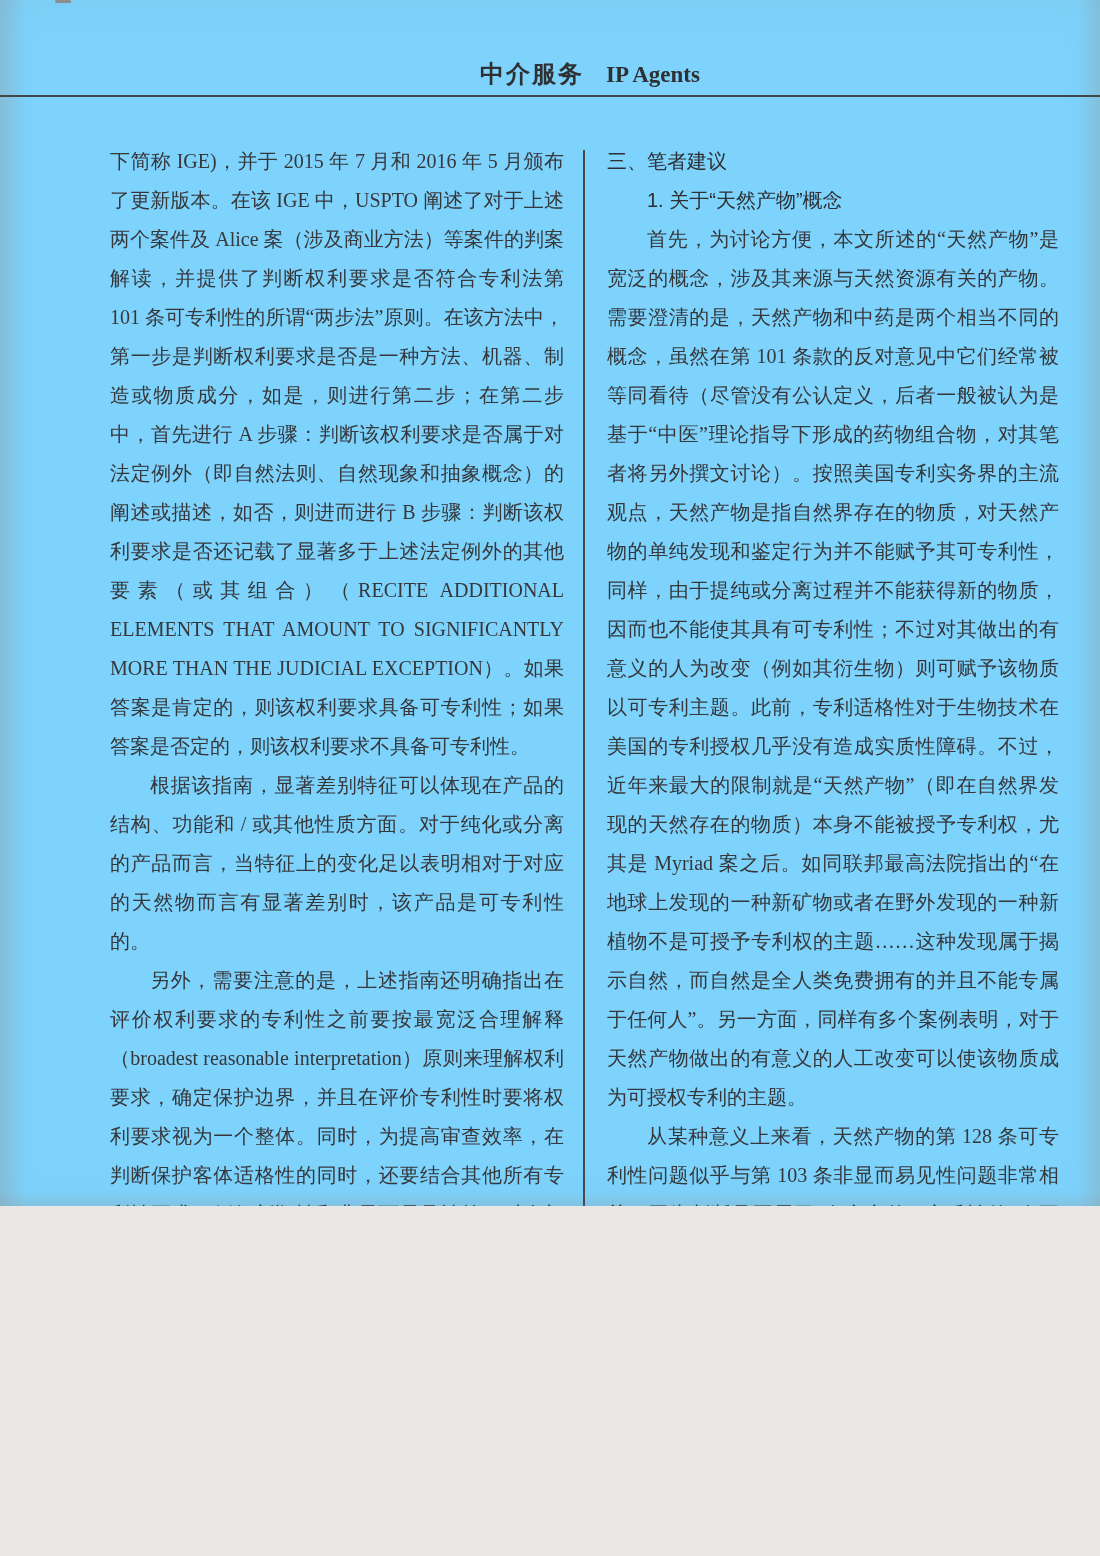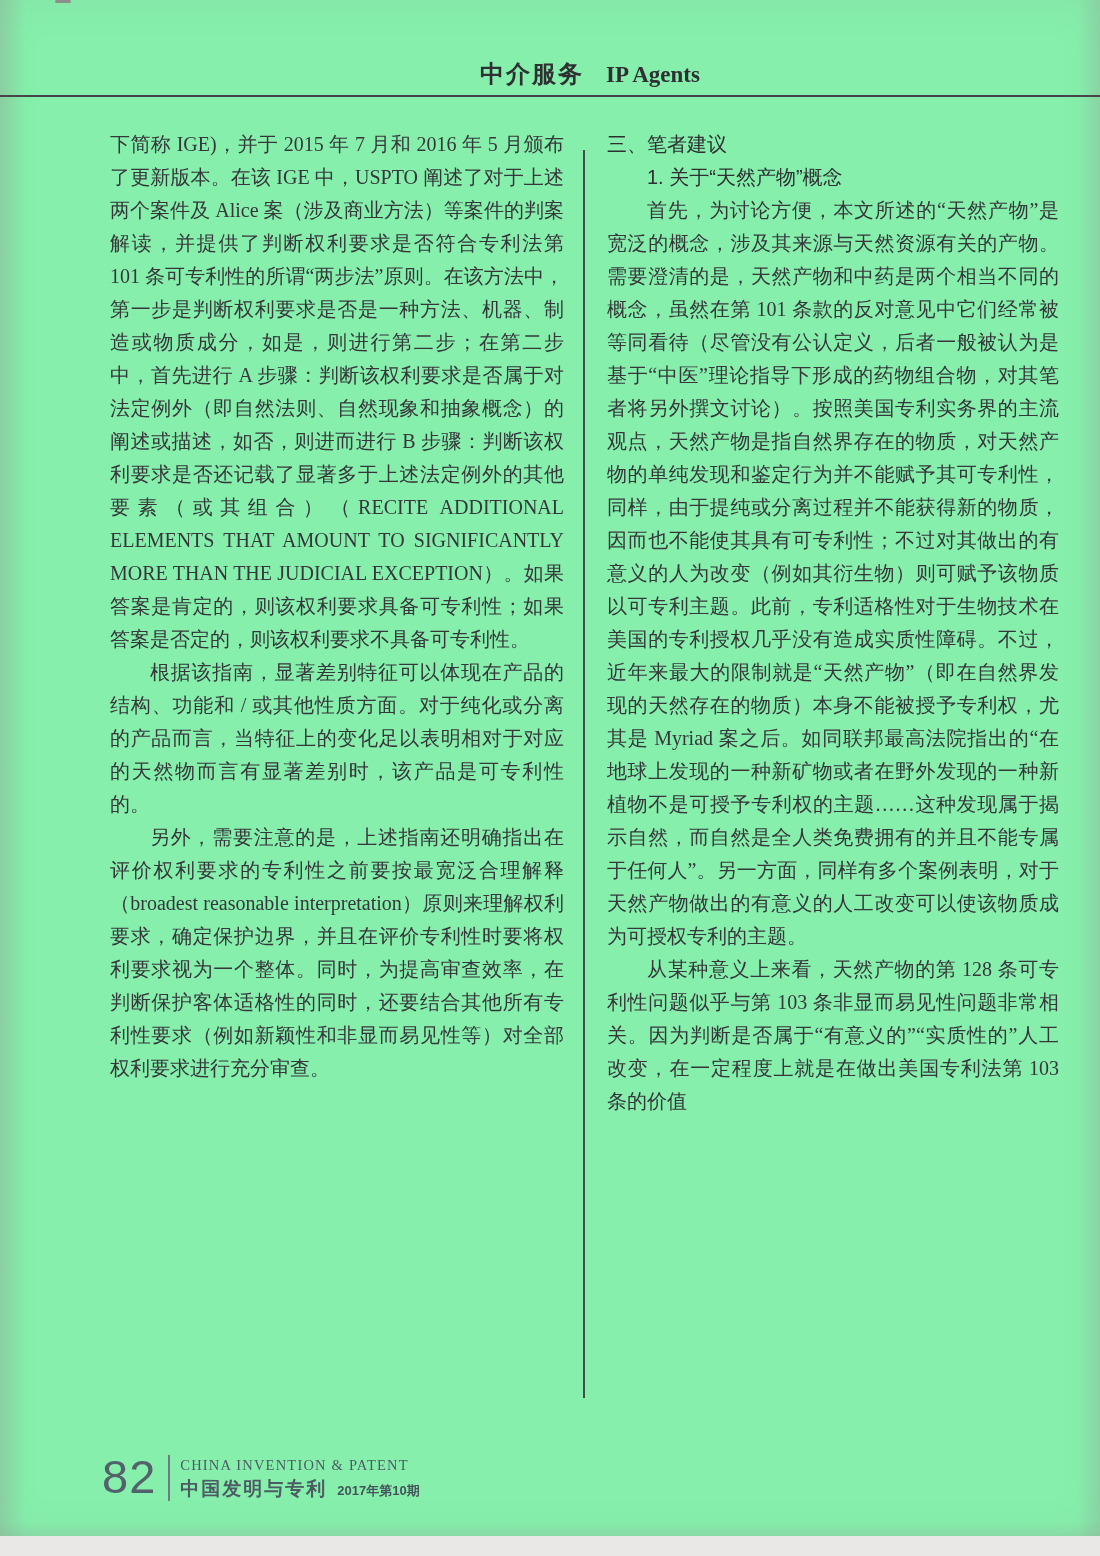--- a/index.html
+++ b/index.html
@@ -3,22 +3,22 @@
 <meta charset="utf-8">
 <style>
   html, body { margin: 0; padding: 0; }
   body {
     width: 1100px; height: 1556px;
     background: #e9e8e6;
     font-family: "Liberation Serif", "DejaVu Serif", serif;
   }
   .page {
     position: relative;
-    width: 1100px; height: 1536px;
-    background: #86efac;
+    width: 1100px; height: 1206px;
+    background: #7dd3fc;
     overflow: hidden;
     box-shadow: inset 0 0 40px rgba(120,120,115,0.10);
   }
   
   .edge-left {
     position: absolute; left: 0; top: 0; bottom: 0; width: 26px;
     background: linear-gradient(to right, rgba(150,148,144,0.30), rgba(150,148,144,0));
   }
   .edge-right {
     position: absolute; right: 0; top: 0; bottom: 0; width: 22px;
@@ -45,22 +45,22 @@
   .h-en {
     font-family: "Liberation Serif", "DejaVu Serif", serif;
     font-weight: 700; font-size: 23px; margin-left: 22px;
   }
   .header-rule {
     position: absolute; top: 95px; left: 0; width: 1100px; height: 2px;
     background: #454547;
   }
   
   .col {
-    position: absolute; top: 128px;
-    font-size: 20px; line-height: 33px; color: #36373b;
+    position: absolute; top: 142px;
+    font-size: 20px; line-height: 39px; color: #36373b;
     text-align: justify;
   }
   .col-left  { left: 110px; width: 454px; }
   .col-right { left: 607px; width: 452px; }
   .col p { margin: 0; }
   .indent { text-indent: 2em; }
   .heading, .subheading {
     font-family: "Liberation Sans", "DejaVu Sans", sans-serif;
     font-weight: 400; color: #2e2f33;
   }

